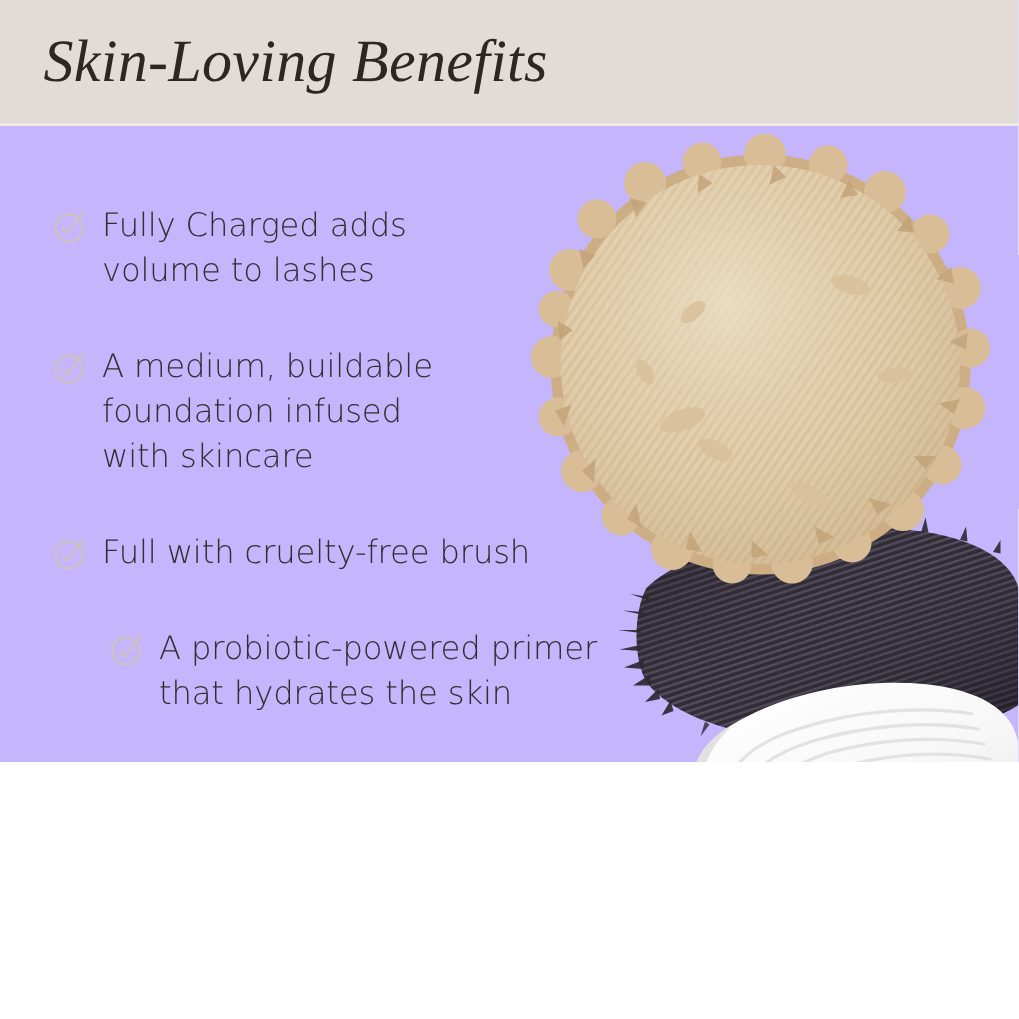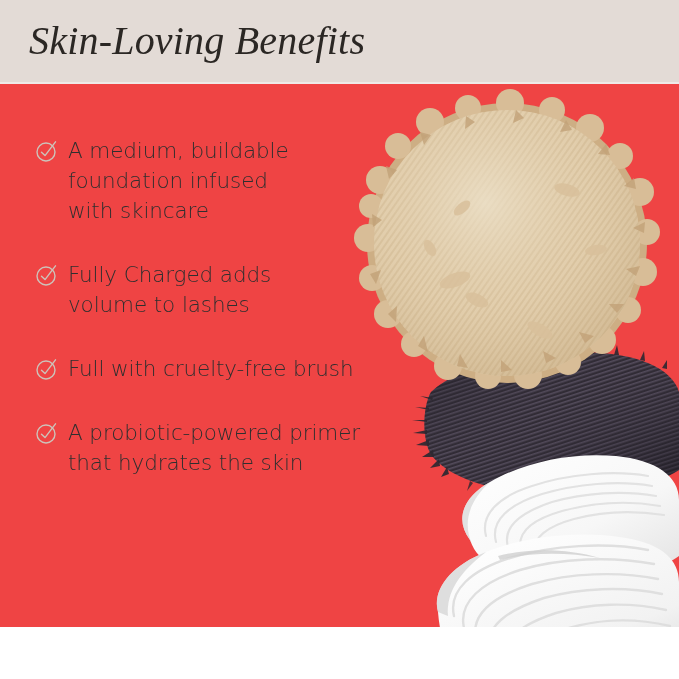--- a/index.html
+++ b/index.html
@@ -9,22 +9,22 @@
   }
   body {
     width: 679px;
     height: 679px;
     overflow: hidden;
     font-family: "Liberation Sans", sans-serif;
   }
   .page {
     position: relative;
     width: 679px;
-    height: 627px;
-    background: #ef4444;
+    height: 508px;
+    background: #c4b5fd;
     overflow: hidden;
   }
 
   
   .header-band {
     position: absolute;
     left: 0;
     top: 0;
     width: 679px;
     height: 84px;
@@ -51,21 +51,21 @@
     left: 36px;
     top: 136px;
     width: 400px;
   }
   .benefit-item {
     position: relative;
     display: flex;
     align-items: flex-start;
     margin-bottom: 34px;
   }
-  .benefit-item:last-child { margin-bottom: 0; }
+  .benefit-item:last-child { margin-bottom: 0; justify-content: center; }
 
   .check-icon {
     flex: 0 0 auto;
     width: 22px;
     height: 24px;
     margin-right: 10px;
     margin-top: 3px;
   }
   .check-icon svg { display: block; overflow: visible; }
 
@@ -298,34 +298,34 @@
 
   <div class="benefits">
 
     <div class="benefit-item">
       <span class="check-icon">
         <svg width="22" height="24" viewBox="0 0 22 24" fill="none" xmlns="http://www.w3.org/2000/svg">
           <circle cx="10" cy="13" r="9" stroke="#cdc3ba" stroke-width="1.4"></circle>
           <path d="M5.5 13.2 L9 16.6 L19.5 2.8" stroke="#cdc3ba" stroke-width="1.4" stroke-linecap="round" stroke-linejoin="round"></path>
         </svg>
       </span>
-      <span class="benefit-text">A medium, buildable
-foundation infused
-with skincare</span>
+      <span class="benefit-text">Fully Charged adds
+volume to lashes</span>
     </div>
 
     <div class="benefit-item">
       <span class="check-icon">
         <svg width="22" height="24" viewBox="0 0 22 24" fill="none" xmlns="http://www.w3.org/2000/svg">
           <circle cx="10" cy="13" r="9" stroke="#cdc3ba" stroke-width="1.4"></circle>
           <path d="M5.5 13.2 L9 16.6 L19.5 2.8" stroke="#cdc3ba" stroke-width="1.4" stroke-linecap="round" stroke-linejoin="round"></path>
         </svg>
       </span>
-      <span class="benefit-text">Fully Charged adds
-volume to lashes</span>
+      <span class="benefit-text">A medium, buildable
+foundation infused
+with skincare</span>
     </div>
 
     <div class="benefit-item">
       <span class="check-icon">
         <svg width="22" height="24" viewBox="0 0 22 24" fill="none" xmlns="http://www.w3.org/2000/svg">
           <circle cx="10" cy="13" r="9" stroke="#cdc3ba" stroke-width="1.4"></circle>
           <path d="M5.5 13.2 L9 16.6 L19.5 2.8" stroke="#cdc3ba" stroke-width="1.4" stroke-linecap="round" stroke-linejoin="round"></path>
         </svg>
       </span>
       <span class="benefit-text">Full with cruelty-free brush</span>

